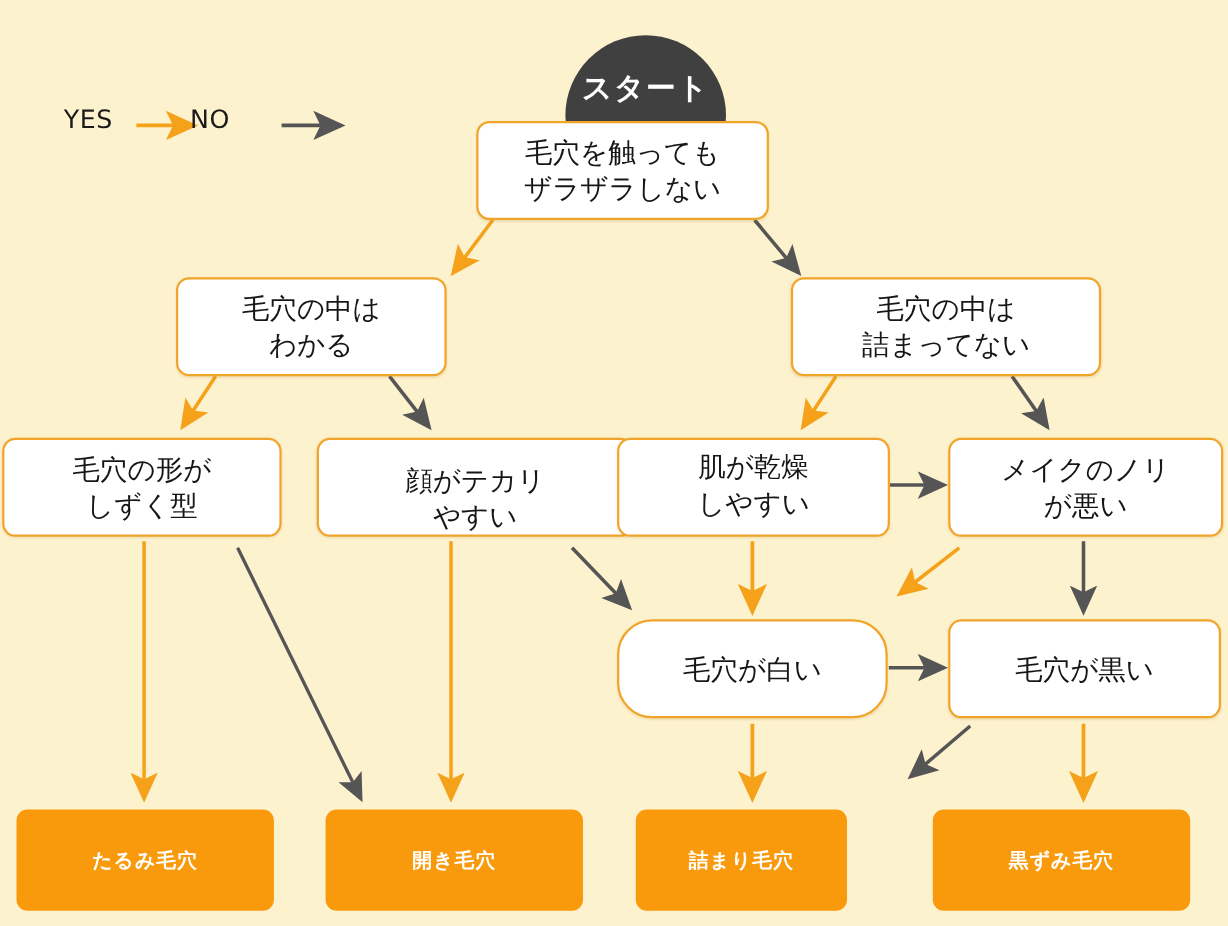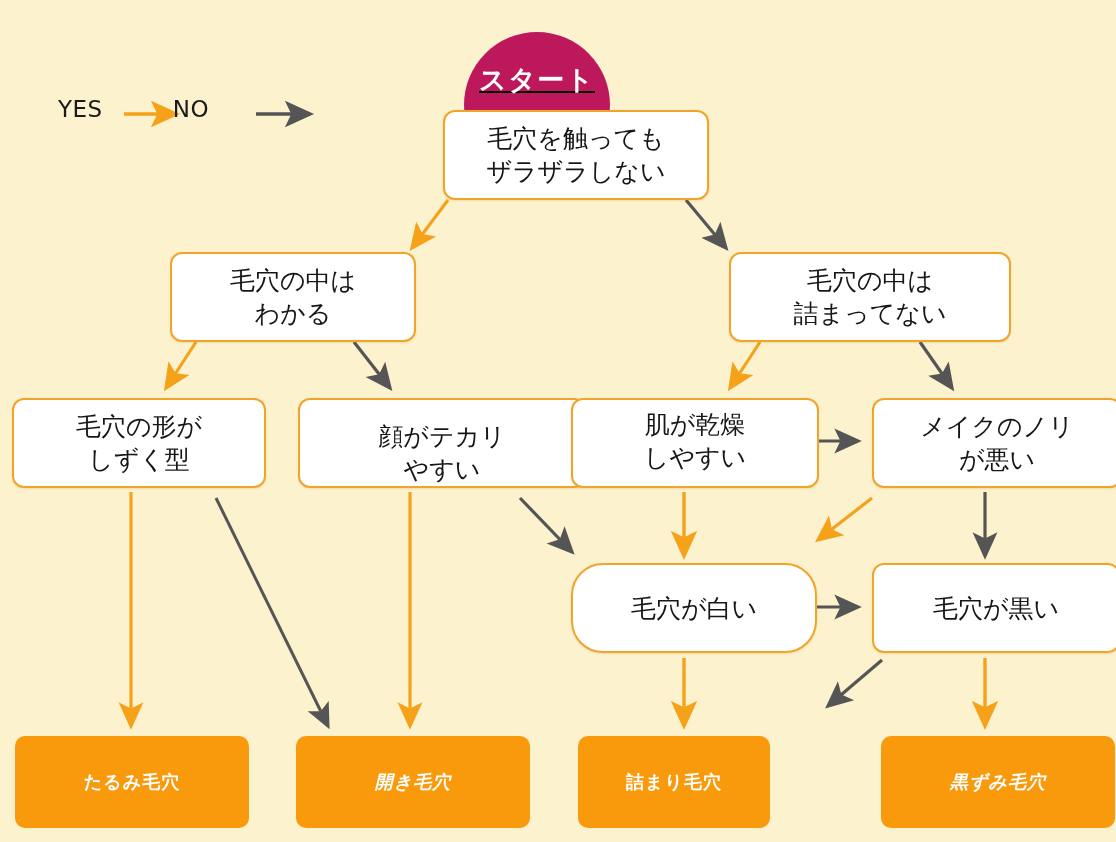--- a/index.html
+++ b/index.html
@@ -51,21 +51,20 @@
     border-radius: 12px;
     display: flex;
     align-items: center;
     justify-content: center;
     text-align: center;
     color: #161616;
     font-size: 25px;
     line-height: 1.32;
     z-index: 3;
     box-shadow: 0 1px 2px rgba(170,130,40,0.18);
-    margin-left: 10px;
   }
   .node .txt { white-space: pre-line; }
 
   .result {
     position: absolute;
     box-sizing: border-box;
     background: #f9990c;
     border: none;
     border-radius: 10px;
     display: flex;
@@ -75,30 +74,29 @@
     color: #ffffff;
     font-size: 18px;
     font-weight: bold;
     letter-spacing: 1px;
     z-index: 3;
   }
 
   
   .start-circle {
     position: absolute;
-    left: 464px;
+    left: 514px;
     top: 32px;
     width: 146px;
     height: 146px;
     border-radius: 50%;
-    background: #be185d;
+    background: #404040;
     z-index: 2;
     display: flex;
     justify-content: center;
-    text-decoration: underline;
   }
   .start-circle .start-label {
     color: #ffffff;
     font-size: 27px;
     font-weight: bold;
     letter-spacing: 1.5px;
     margin-top: 30px;
   }
 </style>
 </head>
@@ -206,25 +204,25 @@
   </div>
 
   <div class="node" style="left:862px; top:563px; width:248px; height:90px;">
     <span class="txt">毛穴が黒い</span>
   </div>
 
   <div class="result" style="left:15px; top:736px; width:234px; height:92px;">
     <span class="txt">たるみ毛穴</span>
   </div>
 
-  <div class="result" style="left:296px; top:736px; width:234px; height:92px;font-style:italic;">
+  <div class="result" style="left:296px; top:736px; width:234px; height:92px;">
     <span class="txt">開き毛穴</span>
   </div>
 
   <div class="result" style="left:578px; top:736px; width:192px; height:92px;">
     <span class="txt">詰まり毛穴</span>
   </div>
 
-  <div class="result" style="left:881px; top:736px; width:234px; height:92px;font-style:italic;">
+  <div class="result" style="left:848px; top:736px; width:234px; height:92px;">
     <span class="txt">黒ずみ毛穴</span>
   </div>
 
 </div>
 
 </body></html>

